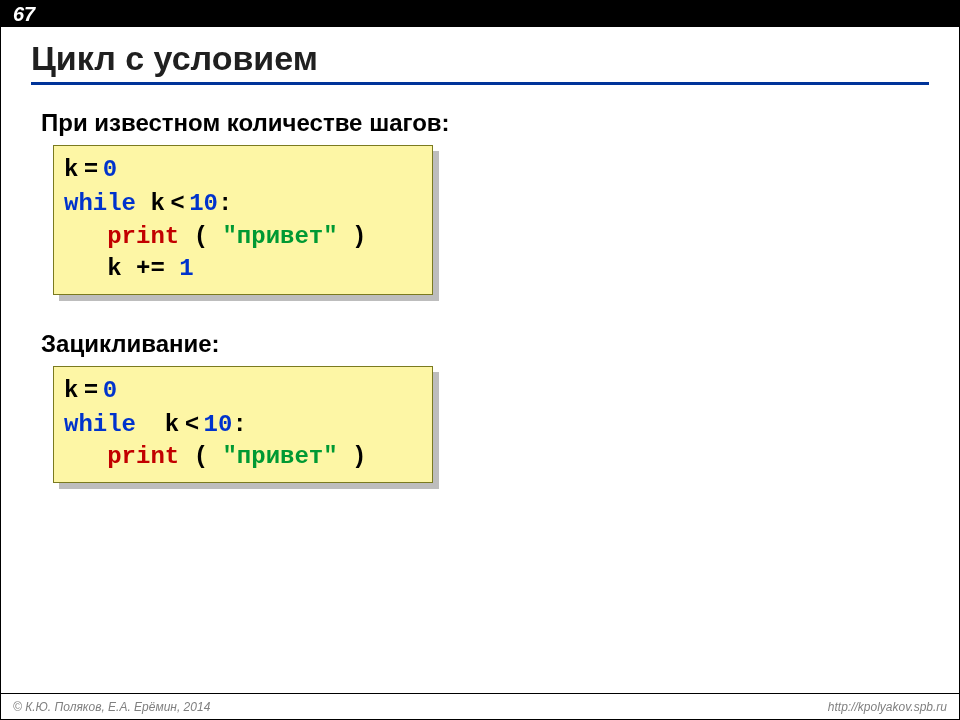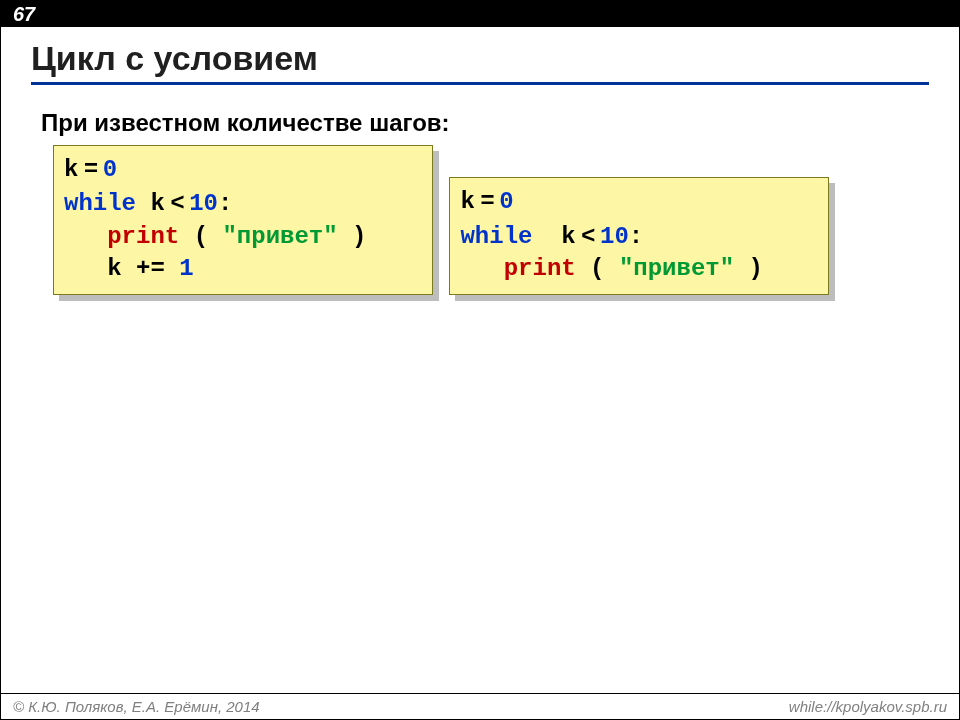--- a/index.html
+++ b/index.html
@@ -87,21 +87,21 @@
     position: absolute;
     left: 0; right: 0; bottom: 0;
     height: 26px;
     border-top: 1px solid #000;
     display: flex;
     justify-content: space-between;
     align-items: center;
     padding: 8px 12px;
     color: #808080;
     font-style: italic;
-    font-size: 15px;
+    font-size: 12px;
     font-family: "Trebuchet MS", Verdana, sans-serif;
   }
 </style>
 </head>
 <body>
 
 <div class="topbar">
   <span class="pagenum">67</span>
 </div>
 
@@ -115,28 +115,29 @@
   <div class="subhead">При известном количестве шагов:</div>
 
   <div class="codebox-wrap">
     <div class="codebox-shadow"></div>
     <div class="codebox"><span class="k">k</span><span class="eq"> = </span><span class="num">0</span>
 <span class="kw">while</span><span class="k"> k</span><span class="eq"> &lt; </span><span class="num">10</span><span class="k">:</span>
 <span class="k">   </span><span class="fn">print</span><span class="k"> ( </span><span class="str">"привет"</span><span class="k"> )</span>
 <span class="k">   k += </span><span class="num">1</span></div>
   </div>
 
+  <div class="subhead">Зацикливание:</div>
 
   <div class="codebox-wrap">
     <div class="codebox-shadow"></div>
     <div class="codebox"><span class="k">k</span><span class="eq"> = </span><span class="num">0</span>
 <span class="kw">while</span><span class="k">  k</span><span class="eq"> &lt; </span><span class="num">10</span><span class="k">:</span>
 <span class="k">   </span><span class="fn">print</span><span class="k"> ( </span><span class="str">"привет"</span><span class="k"> )</span></div>
   </div>
 
 </div>
 
 <div class="footer">
   <span>
     <span>©</span><span> К.Ю. Поляков, Е.А. Ерёмин, 2014</span>
   </span>
-  <span>while://kpolyakov.spb.ru</span>
+  <span>http://kpolyakov.spb.ru</span>
 </div>
 
 </body></html>

